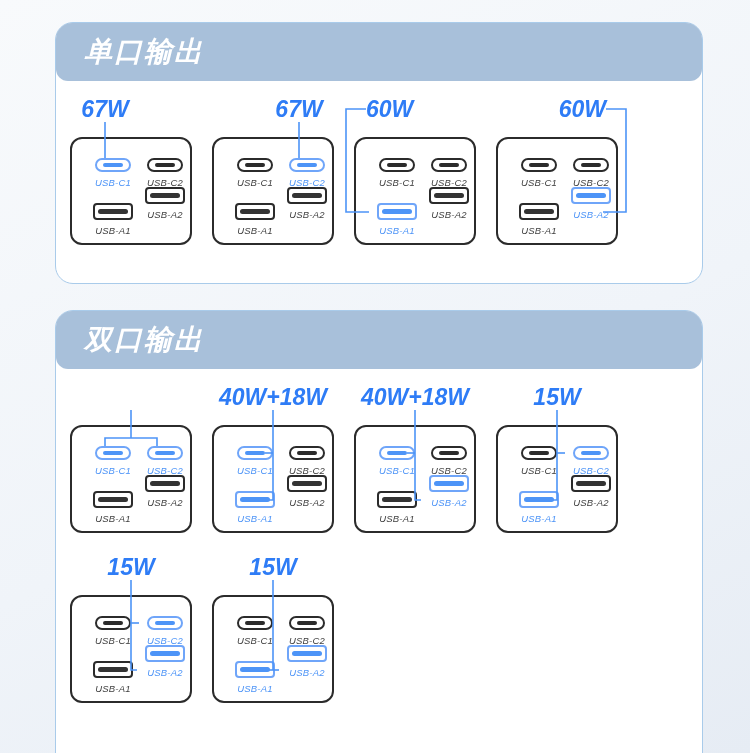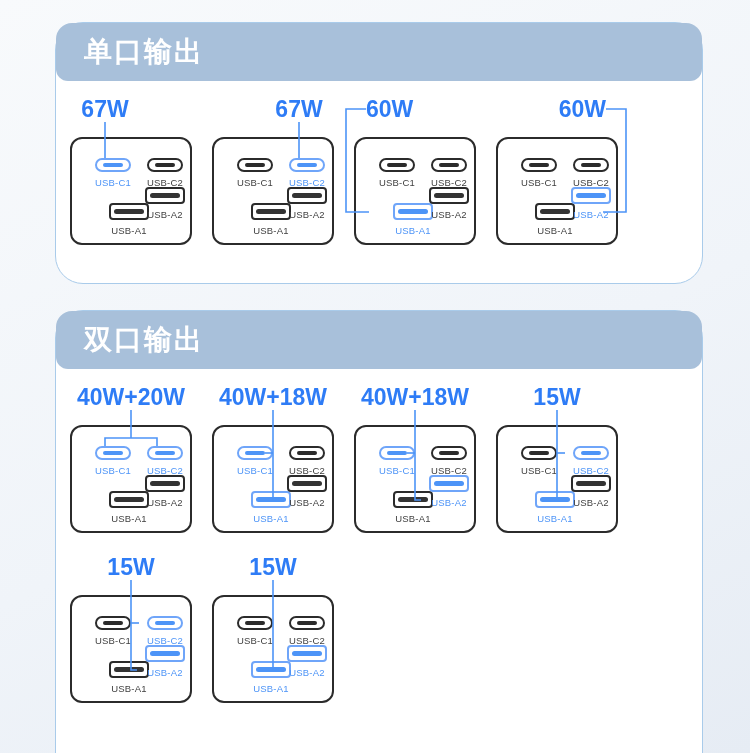--- a/index.html
+++ b/index.html
@@ -17,21 +17,22 @@
   body{
     width:750px;height:753px;
     font-family:"Liberation Sans","DejaVu Sans",sans-serif;
     background:linear-gradient(155deg,#F8FAFC 0%,#F0F4F9 55%,#E6ECF4 100%);
     overflow:hidden;
   }
   .card{
     position:absolute;left:55px;width:648px;
     background:#ffffff;
     border:1px solid var(--card-border);
-    border-radius:28px;
+    border-radius:18px;
+    font-style:italic;
   }
   .card-1{top:22px;height:262px;}
   .card-2{top:310px;height:502px;}
   .banner{
     height:58px;
     background:var(--banner);
     border-radius:16px 16px 12px 12px;
     display:flex;align-items:center;
     padding-left:28px;
   }
@@ -57,21 +58,21 @@
     pointer-events:none;z-index:2;
   }
   .conn polyline{fill:none;stroke:var(--line);stroke-width:1.6;}
   .cbox{
     position:absolute;left:0;top:40px;width:122px;height:108px;
     border:2px solid var(--port-dark);border-radius:12px;background:#fff;
   }
   .pg{position:absolute;width:40px;display:flex;flex-direction:column;align-items:center;margin-left:8px;}
   .pg-c1{left:13px;top:19px;}
   .pg-c2{left:65px;top:19px;align-items:center;}
-  .pg-a1{left:29px;top:64px;align-items:center;}
+  .pg-a1{left:13px;top:64px;align-items:center;}
   .pg-a2{left:65px;top:48px;}
   .port-c{
     width:36px;height:14px;border:2px solid var(--port-dark);border-radius:8px;
     display:flex;align-items:center;justify-content:center;background:#fff;
   }
   .port-c .pin{width:20px;height:3.5px;border-radius:2px;background:var(--port-dark);}
   .port-a{
     width:40px;height:17px;border:2px solid var(--port-dark);border-radius:4px;
     display:flex;align-items:center;justify-content:center;background:#fff;
   }
@@ -225,21 +226,20 @@
     </div>
 </div>
 
 <div class="card card-2">
   <div class="banner">
     <h2>双口输出</h2>
   </div>
   <div class="rows">
       <div class="row">
         <div class="tile">
-          <div class="watt w-mid">40W+20W</div>
           <svg class="conn" viewBox="-14 0 150 148">
             <polyline points="61,25 61,53"></polyline>
             <polyline points="35,61 35,53 87,53 87,61"></polyline>
           </svg>
           <div class="cbox">
             <div class="pg pg-c1 on">
               <div class="port-c">
                 <span class="pin"></span>
               </div>
               <div class="plabel">USB-C1</div>

